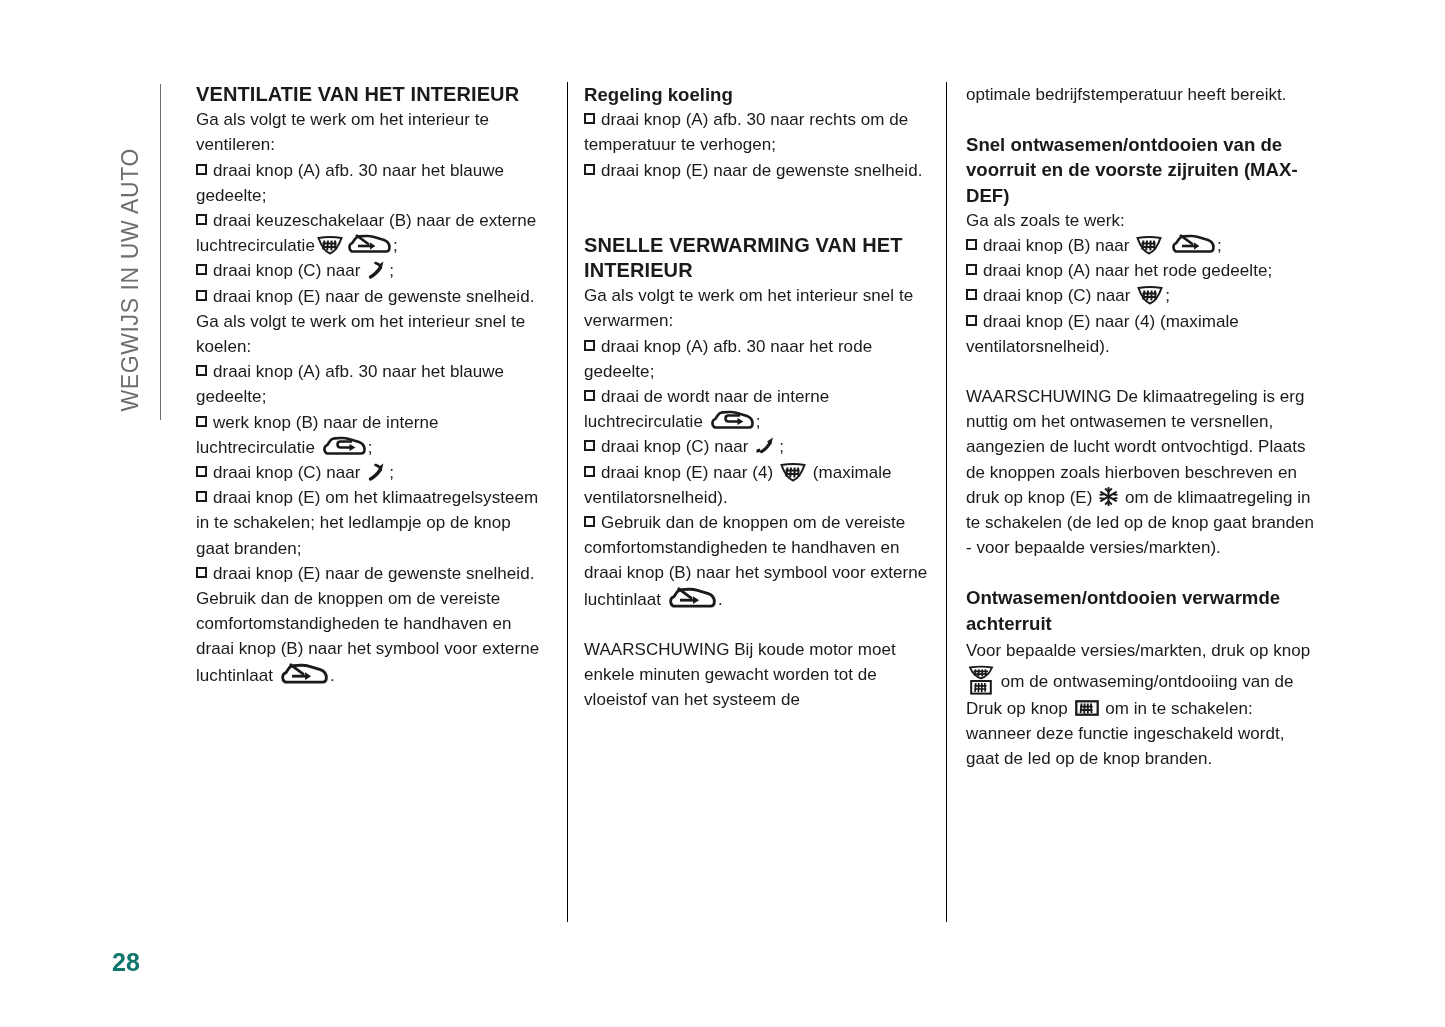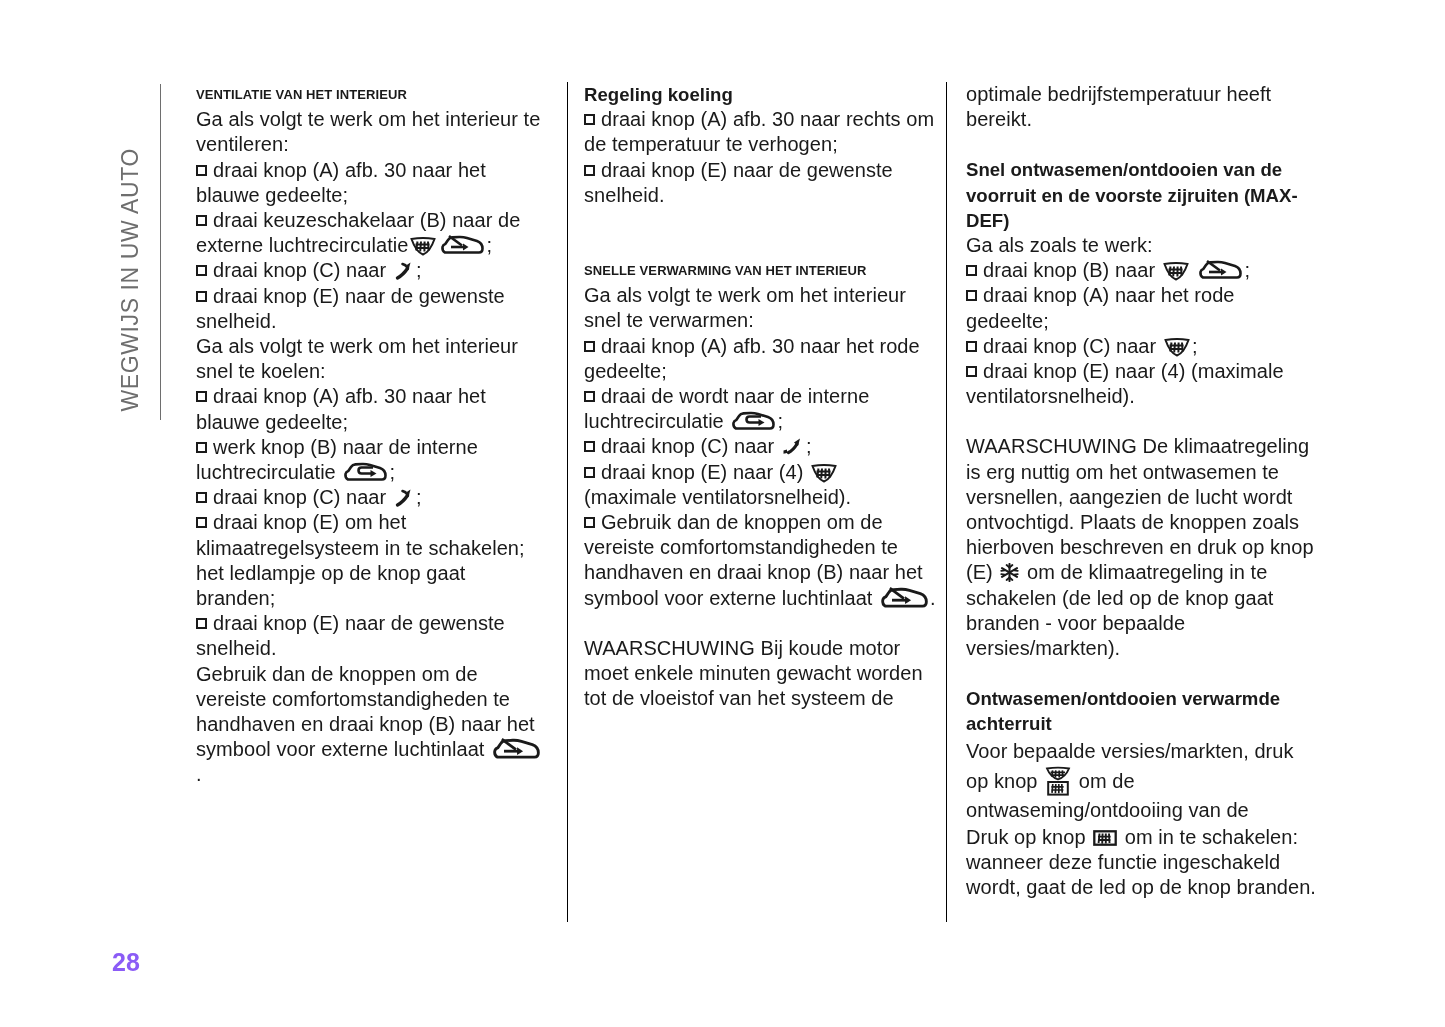--- a/index.html
+++ b/index.html
@@ -79,27 +79,27 @@
     background: #000000;
   }
   .rule-v.r1 { left: 567px; }
   .rule-v.r2 { left: 946px; }
 
   p, h2, h3 {
     margin: 0;
     padding: 0;
   }
   .body-text {
-    font-size: 20px;
+    font-size: 17px;
     line-height: 25.2px;
     font-weight: 400;
     letter-spacing: 0.05px;
   }
   h2.sec-title {
-    font-size: 13px;
+    font-size: 20px;
     line-height: 25.2px;
     font-weight: 700;
     letter-spacing: 0.1px;
   }
   h3.sub-title {
     font-size: 18.6px;
     line-height: 25.2px;
     font-weight: 700;
   }
   .spacer {
@@ -125,21 +125,21 @@
   }
   .icon svg { display: block; }
 
   
   .page-num {
     position: absolute;
     left: 112px;
     top: 948px;
     font-size: 25px;
     font-weight: 700;
-    color: #8b5cf6;
+    color: #0f766e;
   }
 </style>
 </head>
 <body>
 
 <div class="page">
 
   <div class="chapter-tab">
     <div class="label">WEGWIJS IN UW AUTO</div>
   </div>

